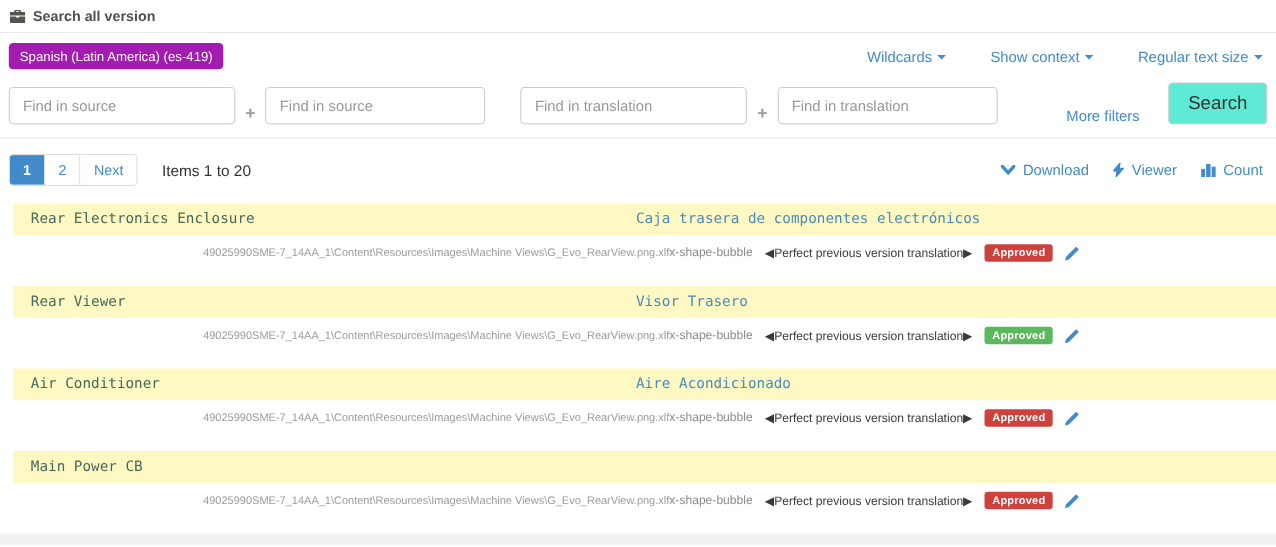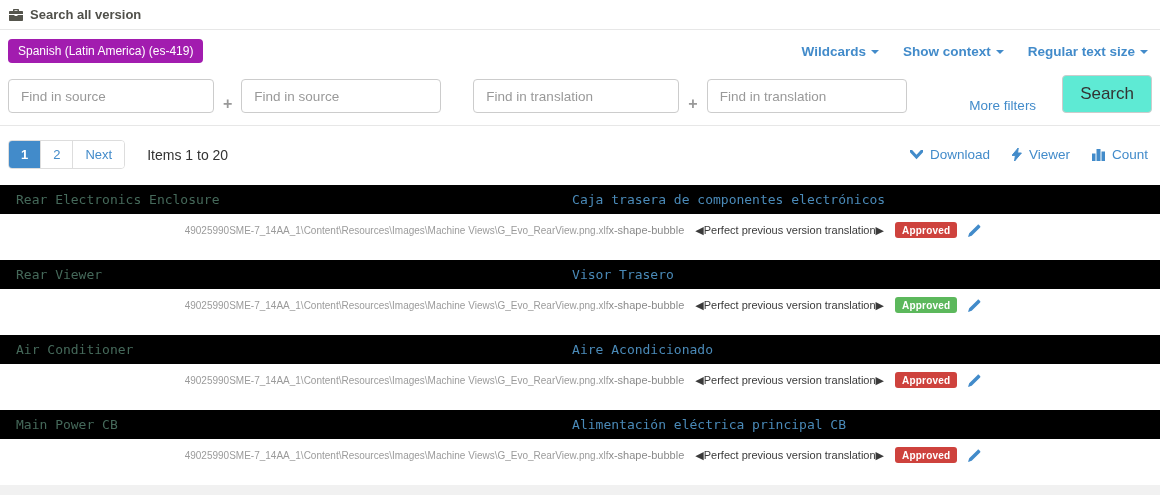--- a/index.html
+++ b/index.html
@@ -10,21 +10,21 @@
   .header { height:30px; display:flex; align-items:center; gap:7px;
     padding:0 9px; border-bottom:1px solid #e7e7e7; }
   .header .title { font-size:13px; font-weight:700; color:#50504a; }
   .briefcase { width:14px; height:12px; fill:#55554d; }
 
   
   .toolbar-row { display:flex; justify-content:space-between; align-items:center;
     padding:9px 8px 8px 8px; }
   .lang-badge { background:#a21caf; color:#fff; font-size:12px; padding:5px 10px;
     border-radius:4px; cursor:pointer; }
-  .toolbar-links { display:flex; gap:24px; padding-right:4px; align-items:center;font-weight:bold; }
+  .toolbar-links { display:flex; gap:40px; padding-right:4px; align-items:center; }
   .link { color:#428bca; font-size:13.5px; cursor:pointer; text-decoration:none; white-space:nowrap; }
   .caret { display:inline-block; width:0; height:0; border-top:4px solid #428bca;
     border-left:4px solid transparent; border-right:4px solid transparent;
     margin-left:5px; vertical-align:middle; }
 
   
   .filters-row { display:flex; align-items:flex-end; padding:4px 8px 12px 8px; }
   .filter-input { height:34px; width:206px; border:1px solid #ccc; border-radius:4px;
     padding:6px 12px; font-size:13.5px; color:#555; outline:none;
     font-family:"Liberation Sans", sans-serif; }
@@ -46,21 +46,21 @@
   .page:last-child { border-right:none; }
   .items-label { margin-left:22px; font-size:14px; color:#333; }
   .pager-actions { margin-left:auto; display:flex; gap:22px; align-items:center; padding-right:4px; }
   .action-link { display:flex; gap:7px; align-items:center; color:#428bca;
     font-size:13.5px; cursor:pointer; }
   .icon-blue { fill:#428bca; stroke:#428bca; }
 
   
   .results { margin-top:2px; }
   .result-row { margin-bottom:14px; }
-  .row-main { background:#000000; display:flex; padding:7px 16px; }
+  .row-main { background:#fef9c3; display:flex; padding:7px 16px;margin-left:12px; }
   .cell-source { width:49.3%; font-family:"DejaVu Sans Mono", monospace;
     font-size:13px; color:#45695a; }
   .cell-target { flex:1; font-family:"DejaVu Sans Mono", monospace;
     font-size:13px; color:#4a8ab8; }
   .row-meta { display:flex; justify-content:center; align-items:center;
     padding:8px 10px 8px 16px; background:#fff; }
   .path { font-size:10px; color:#9b9b9b; }
   .meta-right { display:flex; align-items:center; gap:11px; }
   .shape-label { font-size:11px; color:#8a8a8a; }
   .match-label { font-size:11px; color:#3a3a3a; }
@@ -184,21 +184,20 @@
         <svg class="pencil" width="13" height="13" viewBox="0 0 13 13">
             <path d="M0 13l1.2-3.7L9.6 .9c.4-.4 1-.4 1.4 0l1.1 1.1c.4.4.4 1 0 1.4L3.7 11.8 0 13zM8.8 2.4l1.8 1.8" fill="#428bca"></path>
           </svg>
       </span>
     </div>
   </div>
 
   <div class="result-row">
     <div class="row-main">
       <span class="cell-source">Main Power CB</span>
-      <span class="cell-target">Alimentación eléctrica principal CB</span>
     </div>
     <div class="row-meta">
       <span class="path">49025990SME-7_14AA_1\Content\Resources\Images\Machine Views\G_Evo_RearView.png.xlf</span>
       <span class="meta-right">
         <span class="shape-label">x-shape-bubble</span>
         <span class="match-label">◀Perfect previous version translation▶</span>
         <span class="status-badge" style="background-color: rgb(206, 66, 61);">Approved</span>
         <svg class="pencil" width="13" height="13" viewBox="0 0 13 13">
             <path d="M0 13l1.2-3.7L9.6 .9c.4-.4 1-.4 1.4 0l1.1 1.1c.4.4.4 1 0 1.4L3.7 11.8 0 13zM8.8 2.4l1.8 1.8" fill="#428bca"></path>
           </svg>

